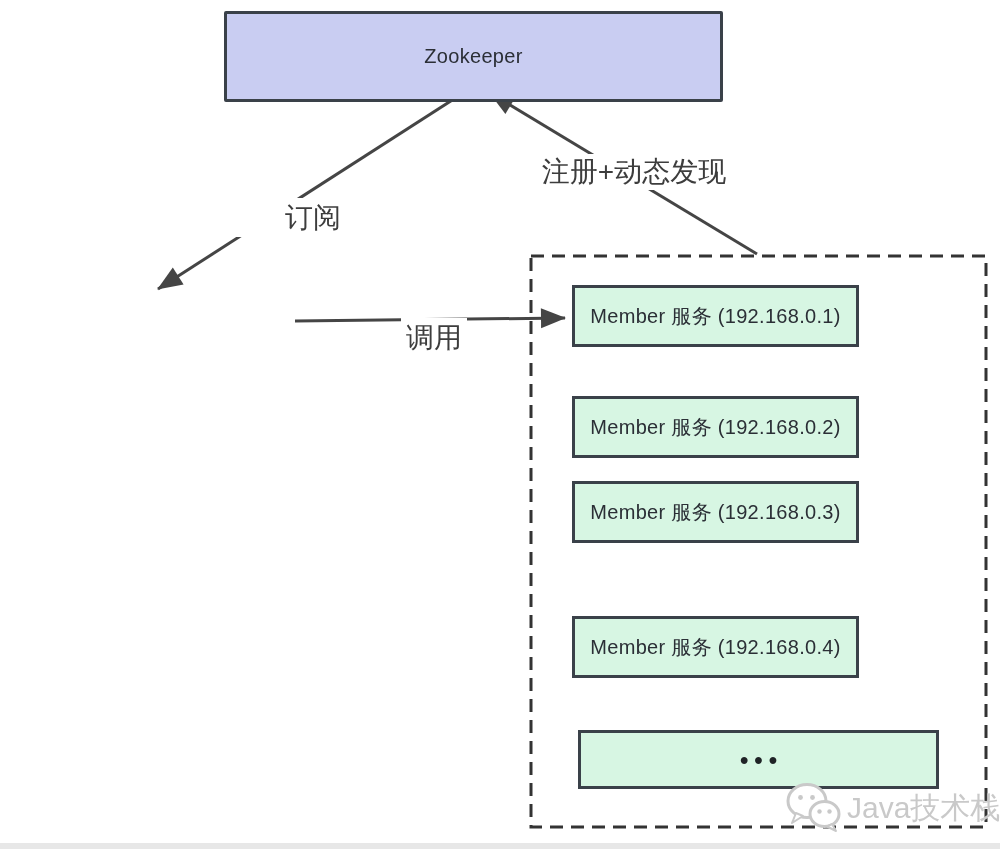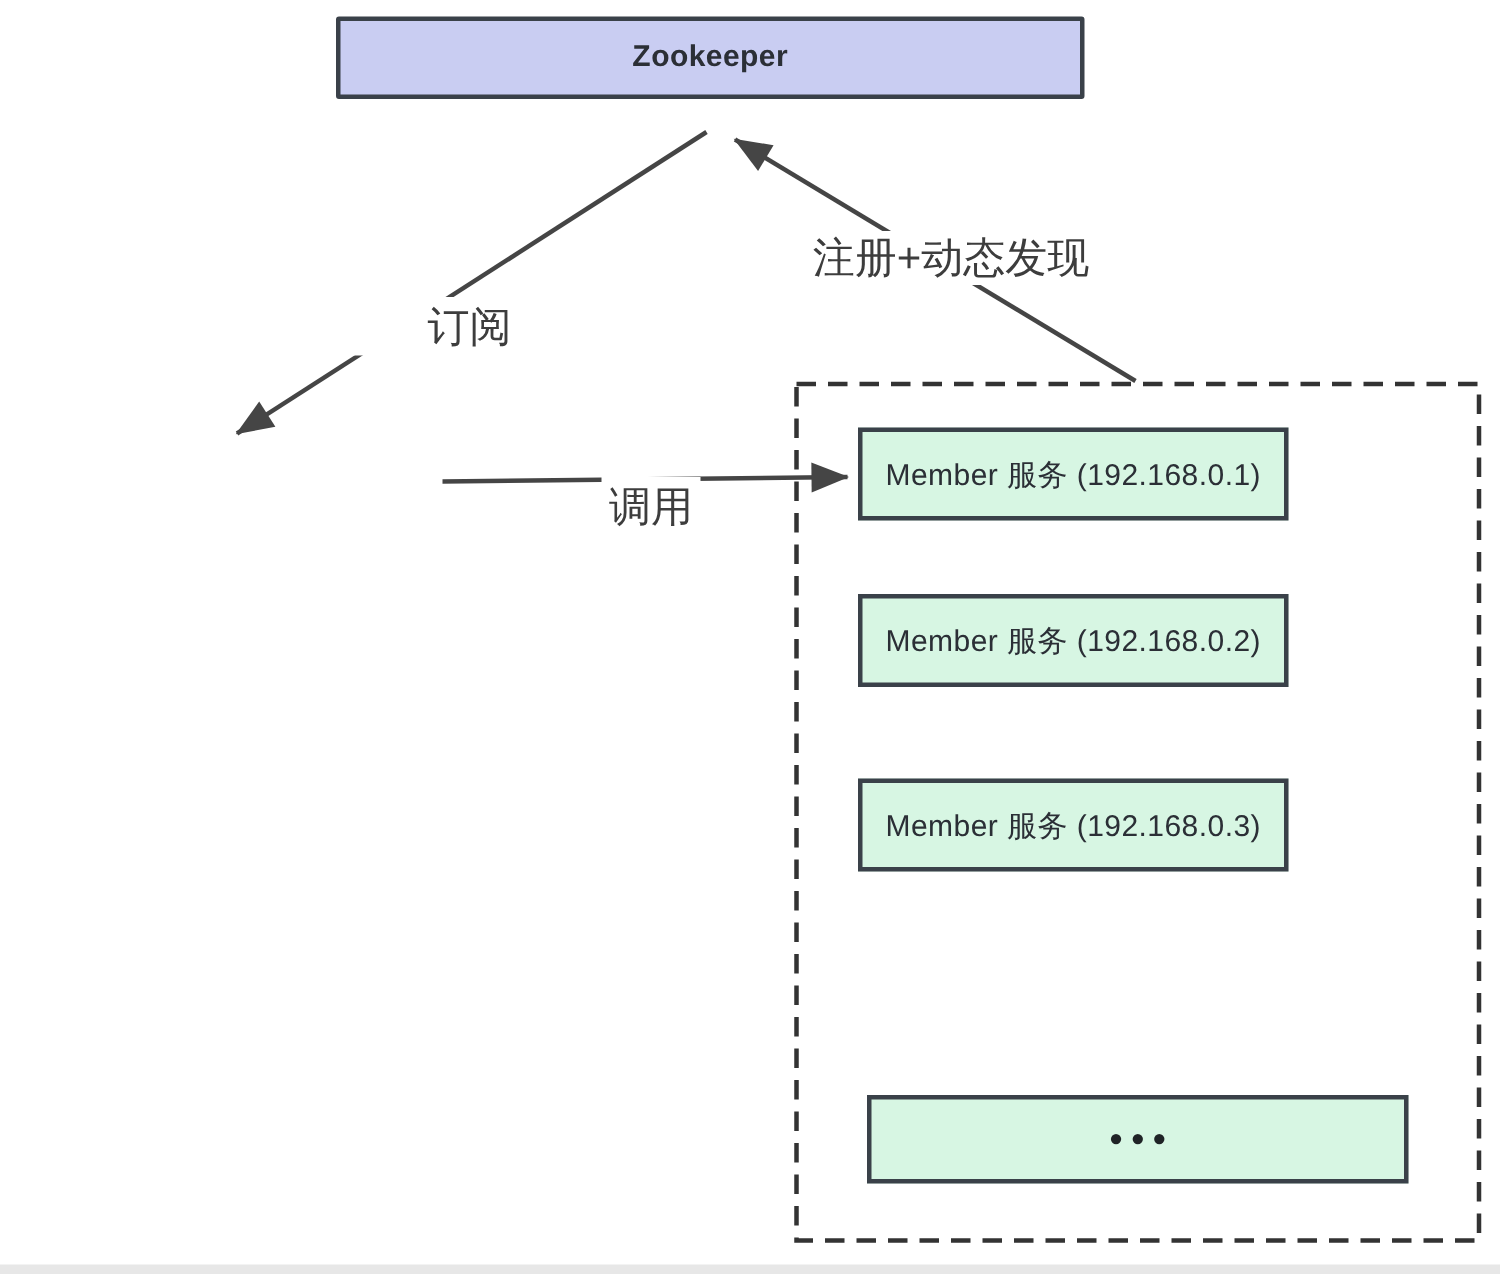--- a/index.html
+++ b/index.html
@@ -11,21 +11,21 @@
   .edge-line{stroke:var(--line,#454545);stroke-width:3;fill:none;}
   .cluster-rect{stroke:var(--dash,#333333);stroke-width:3;fill:none;stroke-dasharray:13 8;}
   #arrowhead path{fill:var(--line,#454545);}
 
   .node{
     position:absolute;box-sizing:border-box;z-index:2;
     border:3px solid var(--box-border,#3a4149);
     display:flex;align-items:center;justify-content:center;
     font-size:20px;color:#2b2f36;letter-spacing:0.3px;white-space:nowrap;
   }
-  .node-zookeeper{left:224px;top:11px;width:499px;height:55px;background:var(--zk-fill,#c9cdf2);border-radius:2px;font-weight:bold;}
+  .node-zookeeper{left:224px;top:11px;width:499px;height:91px;background:var(--zk-fill,#c9cdf2);border-radius:2px;}
   .node-order{left:10px;top:293px;width:285px;height:55px;background:var(--order-fill,#f8d5f9);}
   .node-member{left:572px;width:287px;height:62px;background:var(--member-fill,#d7f6e3);}
   .node-ellipsis{left:578px;top:730px;width:361px;height:59px;background:var(--member-fill,#d7f6e3);
     font-size:24px;font-weight:bold;letter-spacing:6px;color:#1f2326;padding-left:6px;}
 
   .edge-label{
     position:absolute;z-index:3;background:#ffffff;color:var(--label-text,#3d3d3d);
     font-size:28px;text-align:center;white-space:nowrap;
   }
   .label-subscribe{left:158px;top:150px;width:310px;line-height:39px;margin-top:48px;}
@@ -55,26 +55,40 @@
     <line class="edge-line" x1="471" y1="88" x2="158" y2="289" marker-end="url(#arrowhead)"></line>
     <line class="edge-line" x1="757" y1="254" x2="490" y2="93" marker-end="url(#arrowhead)"></line>
     <line class="edge-line" x1="295" y1="321" x2="565" y2="318" marker-end="url(#arrowhead)"></line>
   </svg>
 
   <div class="node node-zookeeper">Zookeeper</div>
 
 
   <div class="node node-member" style="top:285px;">Member 服务 (192.168.0.1)</div>
   <div class="node node-member" style="top:396px;">Member 服务 (192.168.0.2)</div>
-  <div class="node node-member" style="top:519px;">Member 服务 (192.168.0.3)</div>
+  <div class="node node-member" style="top:481px;">Member 服务 (192.168.0.3)</div>
+  <div class="node node-member" style="top:616px;">Member 服务 (192.168.0.4)</div>
   <div class="node node-ellipsis">•••</div>
 
   <div class="edge-label label-subscribe">
     <div>订阅</div>
   </div>
 
   <div class="edge-label label-register">注册+动态发现</div>
 
   <div class="edge-label label-invoke">调用</div>
 
+  <div class="watermark">
+    <svg class="wechat-icon" viewBox="0 0 56 54">
+      <ellipse cx="21" cy="20" rx="19" ry="16.5" fill="#ffffff" stroke="#c9c9c9" stroke-width="3"></ellipse>
+      <path d="M10 32 L6 42 L17 35 Z" fill="#ffffff" stroke="#c9c9c9" stroke-width="2" stroke-linejoin="round"></path>
+      <circle cx="14.5" cy="16.5" r="2.4" fill="#c9c9c9"></circle>
+      <circle cx="26.5" cy="16.5" r="2.4" fill="#c9c9c9"></circle>
+      <ellipse cx="38.5" cy="33" rx="14.5" ry="12.5" fill="#ffffff" stroke="#c9c9c9" stroke-width="3"></ellipse>
+      <path d="M46 43 L50 50 L41 45.5 Z" fill="#ffffff" stroke="#c9c9c9" stroke-width="2" stroke-linejoin="round"></path>
+      <circle cx="33.5" cy="30.5" r="2.2" fill="#c9c9c9"></circle>
+      <circle cx="43.5" cy="30.5" r="2.2" fill="#c9c9c9"></circle>
+    </svg>
+    <span>Java技术栈</span>
+  </div>
 
   <div class="bottom-edge"></div>
 </div>
 
 </body></html>

